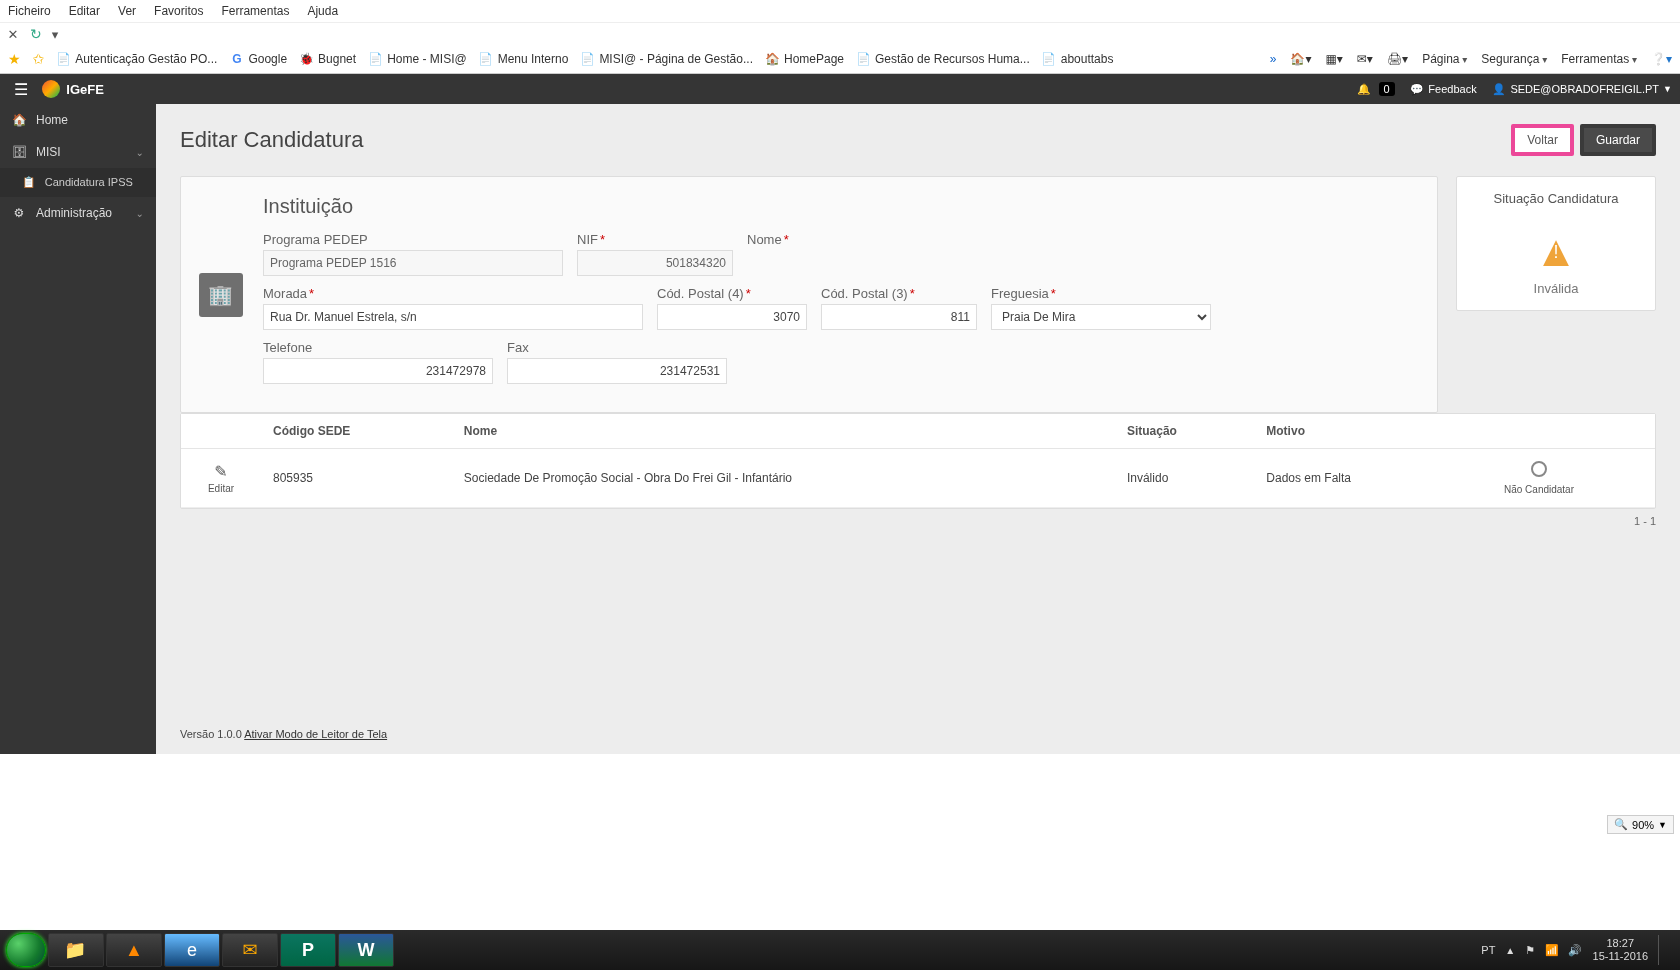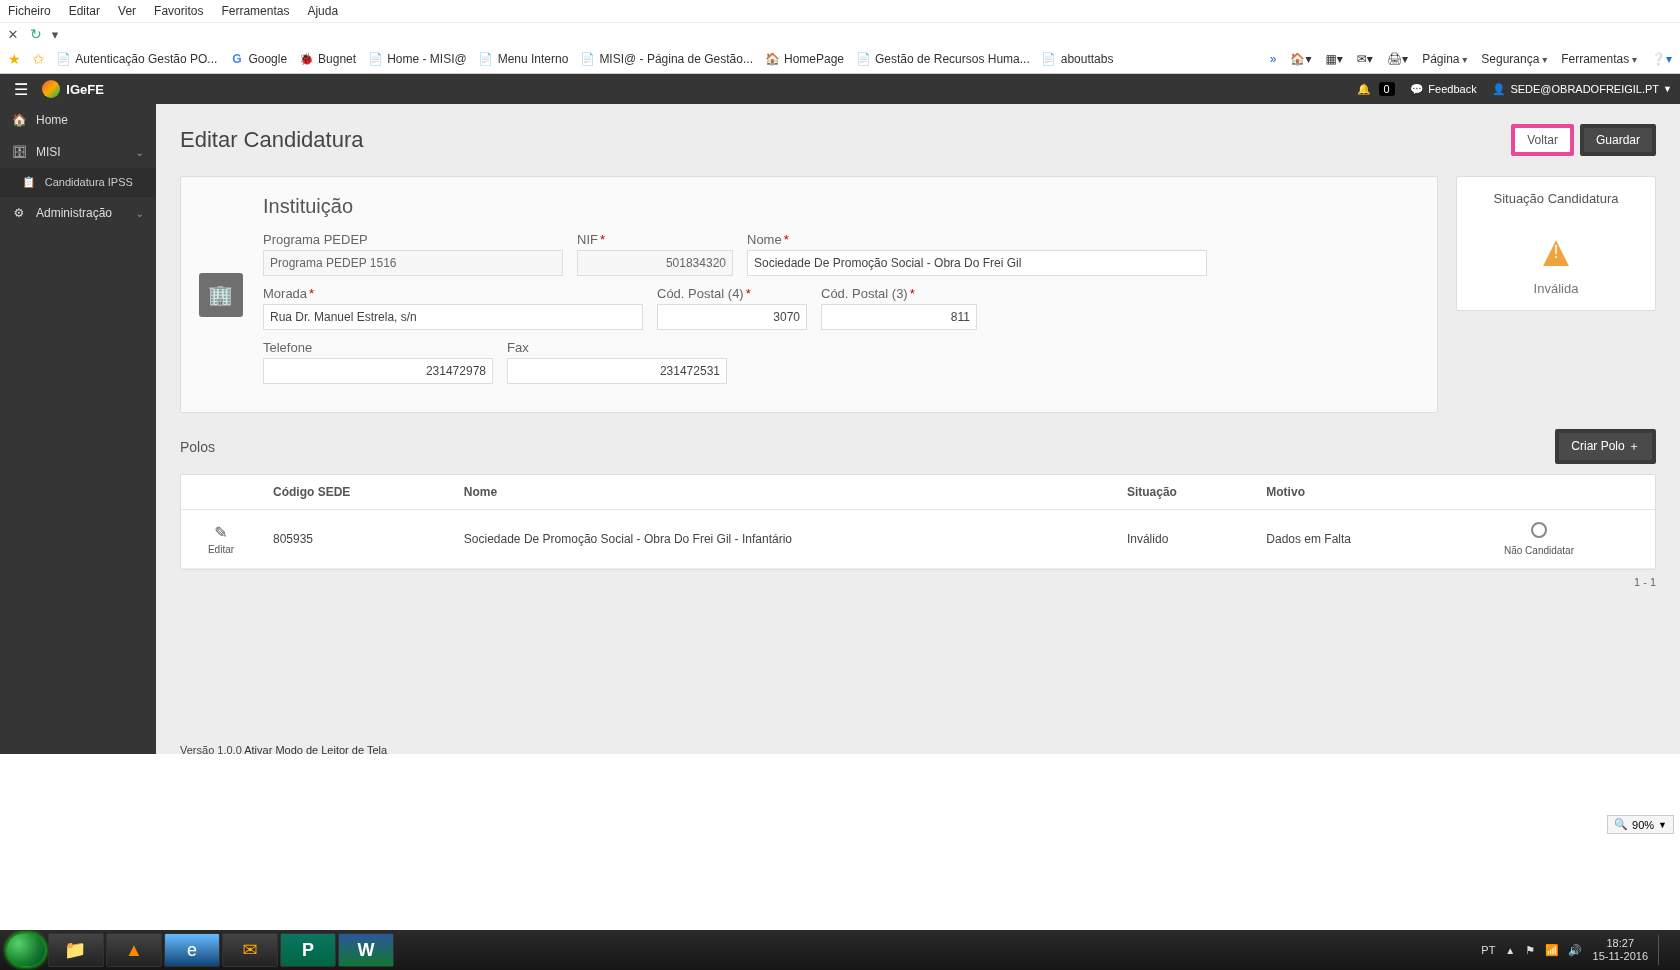--- a/index.html
+++ b/index.html
@@ -246,36 +246,41 @@
               <div class="field">
                 <label>Programa PEDEP</label>
                 <input class="w-300" readonly="" value="Programa PEDEP 1516" style="">
               </div>
               <div class="field">
                 <label><span>NIF</span><span class="req">*</span></label>
                 <input class="w-140 ta-right" readonly="" value="501834320" style="">
               </div>
               <div class="field">
                 <label><span>Nome</span><span class="req">*</span></label>
-                <input class="w-460" value="Sociedade De Promoção Social - Obra Do Frei Gil" style="">
               </div>
             </div>
 
             <div class="field-row">
               <div class="field">
                 <label><span>Morada</span><span class="req">*</span></label>
                 <input class="w-380" value="Rua Dr. Manuel Estrela, s/n" style="">
               </div>
               <div class="field">
                 <label><span>Cód. Postal (4)</span><span class="req">*</span></label>
                 <input class="w-150 ta-right" value="3070" style="">
               </div>
               <div class="field">
                 <label><span>Cód. Postal (3)</span><span class="req">*</span></label>
                 <input class="w-140 ta-right" value="811" style="">
+              </div>
+              <div class="field">
+                <label><span>Freguesia</span><span class="req">*</span></label>
+                <select class="w-220">
+                  <option>Praia De Mira</option>
+                </select>
               </div>
             </div>
 
             <div class="field-row">
               <div class="field">
                 <label>Telefone</label>
                 <input class="w-230 ta-right" value="231472978" style="">
               </div>
               <div class="field">
                 <label>Fax</label>
@@ -285,25 +290,20 @@
           </div>
         </div>
 
         <div class="panel-status">
           <div class="title">Situação Candidatura</div>
           <div class="warn-icon">▲<div style="font-size:18px;color:#fff;margin-top:-34px;">!</div></div>
           <div class="state">Inválida</div>
         </div>
       </div>
 
-      <div class="section-header">
-        <span class="title">Polos</span>
-        <span class="spacer" style="flex:1"></span>
-        <button class="btn btn-dark"><span>Criar Polo</span> <span>＋</span></button>
-      </div>
 
       <div class="table-wrap">
         <table class="data">
           <thead>
             <tr>
               <th style="width:80px"></th>
               <th>Código SEDE</th>
               <th>Nome</th>
               <th>Situação</th>
               <th>Motivo</th>

